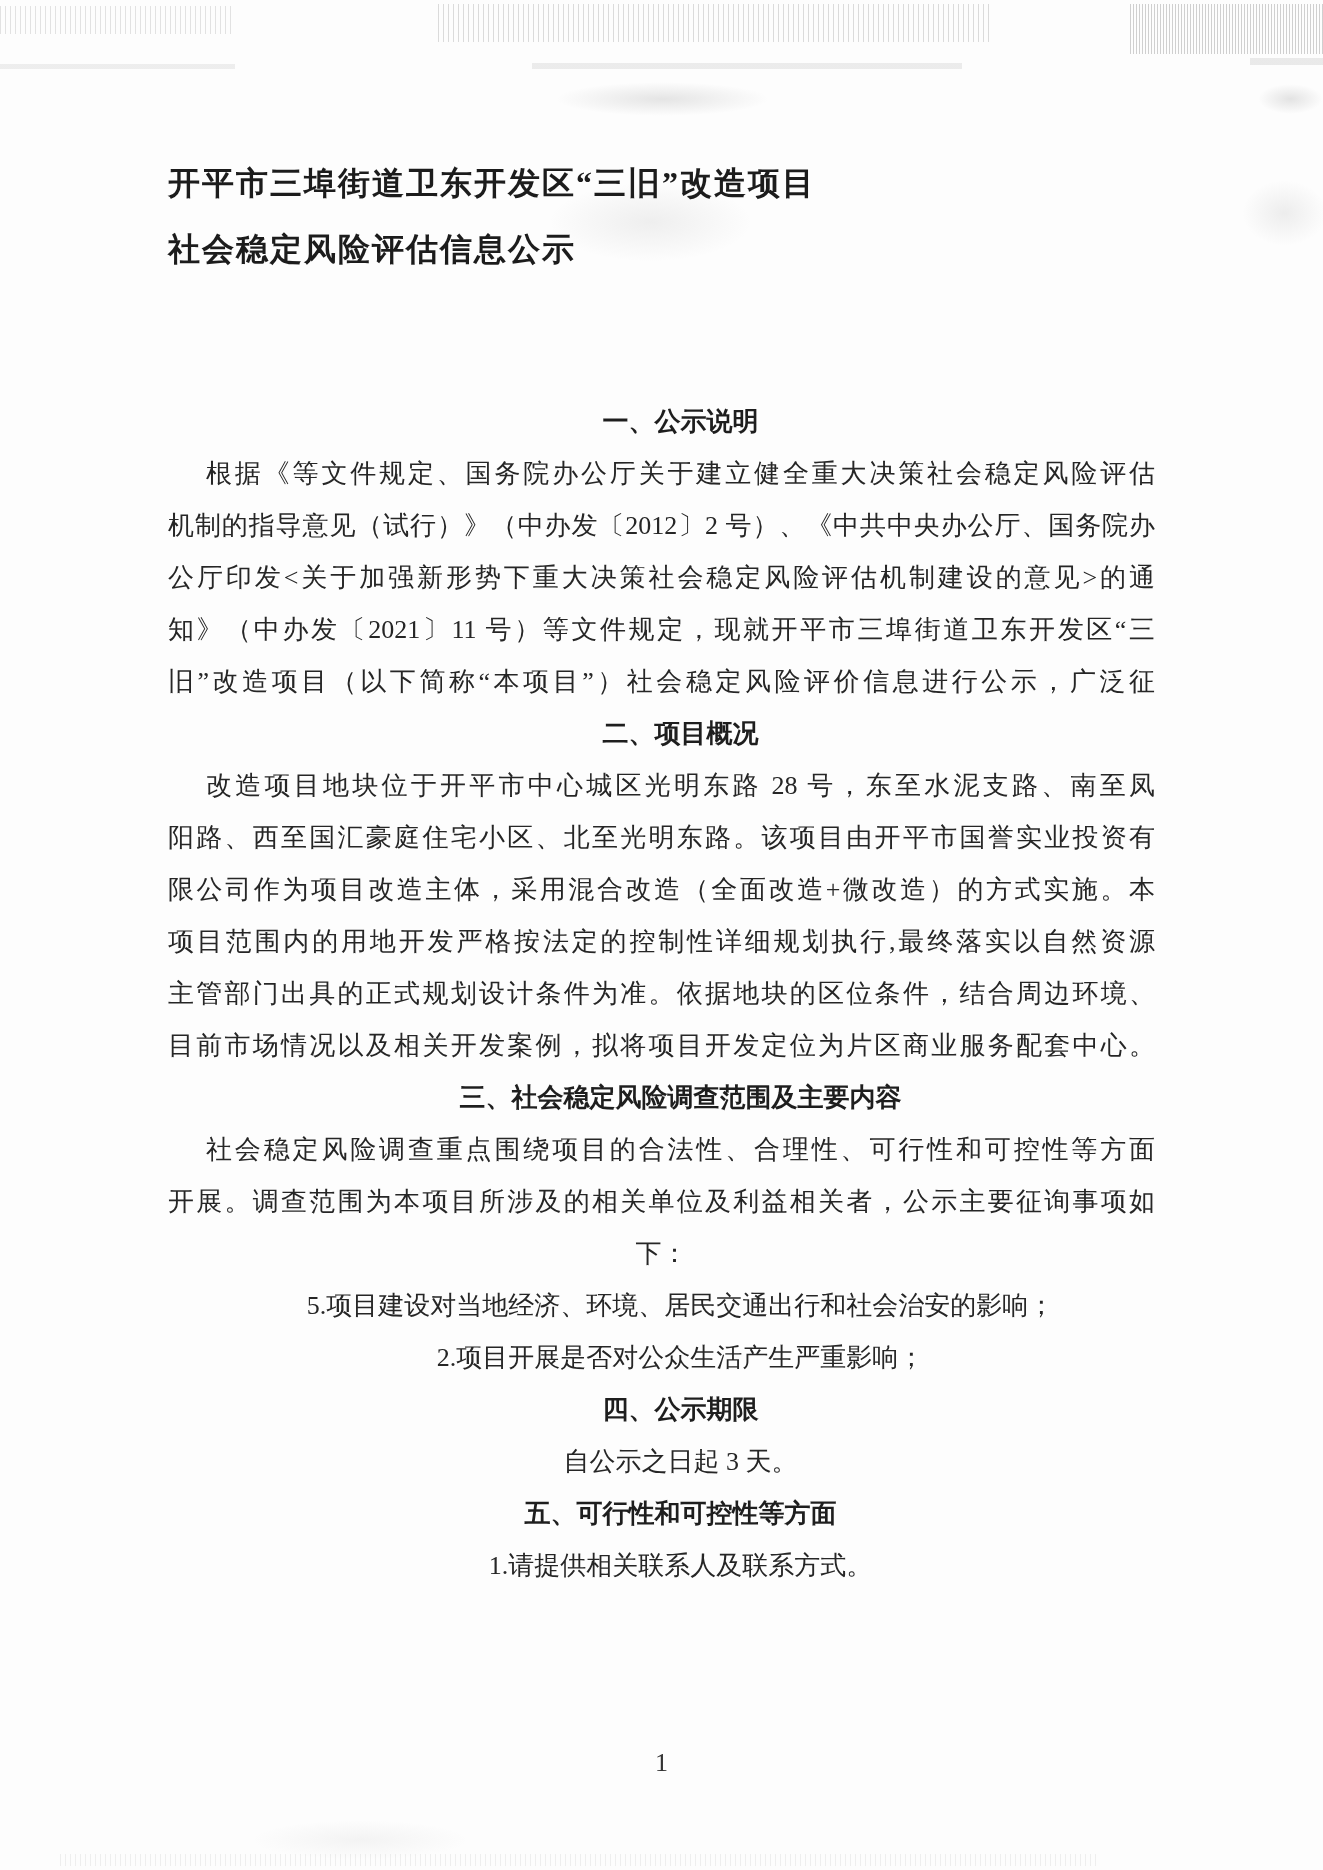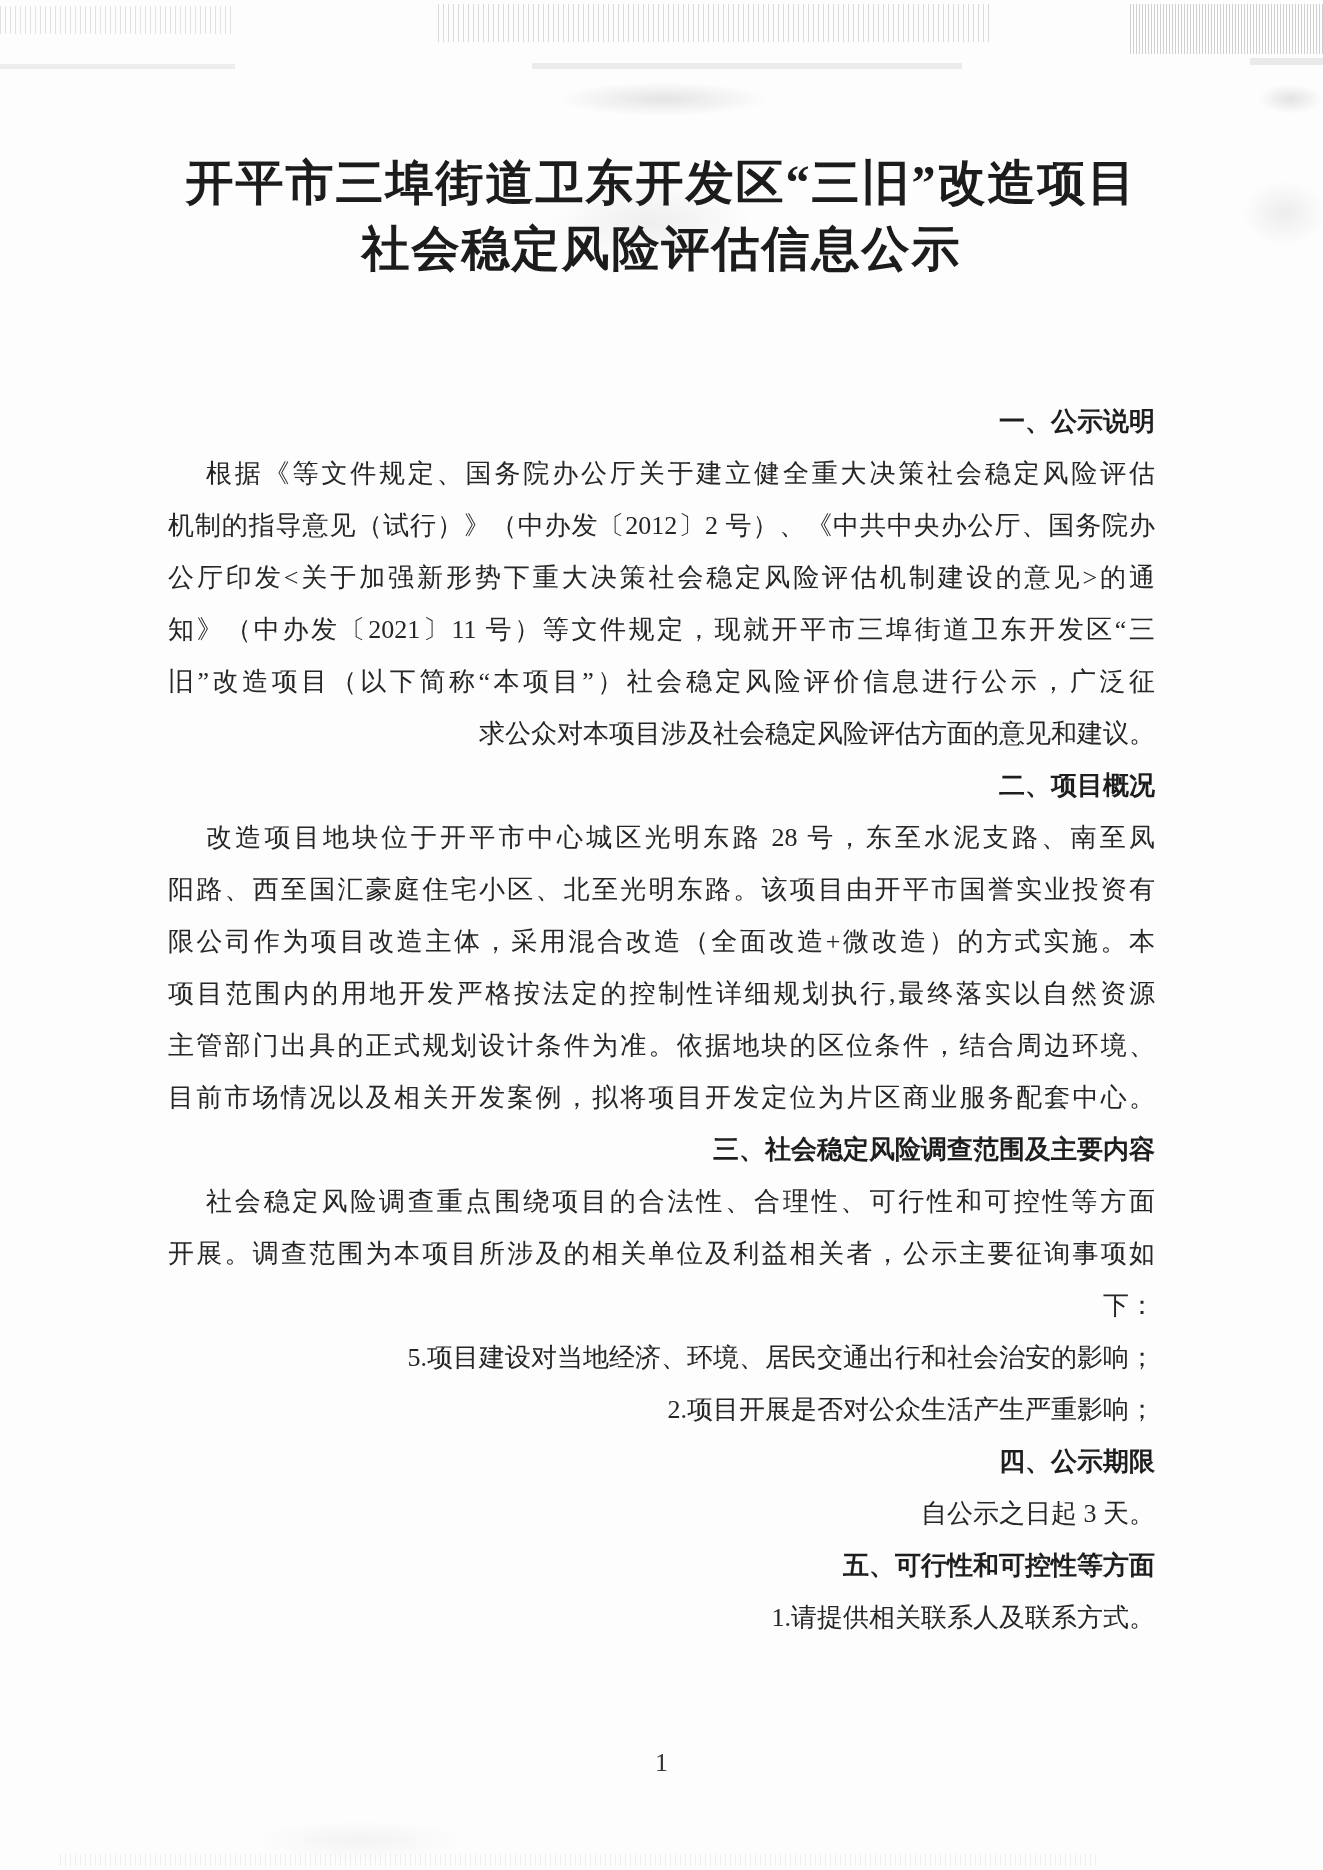--- a/index.html
+++ b/index.html
@@ -8,29 +8,29 @@
     width:1323px;height:1870px;
     margin:0 auto;
     background:var(--paper,#fdfdfd);
     font-family:"Liberation Serif","DejaVu Serif",serif;
     color:var(--ink,#262626);
     overflow:hidden;
   }
   
   .title-block{
     position:absolute;left:168px;top:150px;width:987px;
-    text-align:center;font-weight:bold;font-size:48px;line-height:66px;
+    font-weight:bold;font-size:32px;line-height:66px;
     color:#1c1c1c;letter-spacing:2px;white-space:nowrap;
   }
   
   .content{
     position:absolute;left:168px;top:396px;width:987px;
     font-size:26px;line-height:52px;
   }
-  .ln{height:52px;overflow:hidden;text-align:right;white-space:nowrap;}
+  .ln{height:52px;overflow:hidden;text-align:center;white-space:nowrap;}
   .ln.j{
     white-space:normal;text-align:justify;text-align-last:justify;
     text-justify:inter-character;
   }
   .ln.ind{text-indent:38px;}
   .ln.h{font-weight:bold;color:#1e1e1e;}
   
   .pageno{
     position:absolute;left:0;top:1748px;width:1323px;
     text-align:center;font-size:26px;color:#333;
@@ -65,21 +65,20 @@
     <div>社会稳定风险评估信息公示</div>
   </div>
 
   <div class="content" id="body-lines">
       <div class="ln h ind">一、公示说明</div>
       <div class="ln j ind">根据《等文件规定、国务院办公厅关于建立健全重大决策社会稳定风险评估</div>
       <div class="ln j">机制的指导意见（试行）》（中办发〔2012〕2 号）、《中共中央办公厅、国务院办</div>
       <div class="ln j">公厅印发&lt;关于加强新形势下重大决策社会稳定风险评估机制建设的意见&gt;的通</div>
       <div class="ln j">知》（中办发〔2021〕11 号）等文件规定，现就开平市三埠街道卫东开发区“三</div>
       <div class="ln j">旧”改造项目（以下简称“本项目”）社会稳定风险评价信息进行公示，广泛征</div>
-      <div class="ln">求公众对本项目涉及社会稳定风险评估方面的意见和建议。</div>
       <div class="ln h ind">二、项目概况</div>
       <div class="ln j ind">改造项目地块位于开平市中心城区光明东路 28 号，东至水泥支路、南至凤</div>
       <div class="ln j">阳路、西至国汇豪庭住宅小区、北至光明东路。该项目由开平市国誉实业投资有</div>
       <div class="ln j">限公司作为项目改造主体，采用混合改造（全面改造+微改造）的方式实施。本</div>
       <div class="ln j">项目范围内的用地开发严格按法定的控制性详细规划执行,最终落实以自然资源</div>
       <div class="ln j">主管部门出具的正式规划设计条件为准。依据地块的区位条件，结合周边环境、</div>
       <div class="ln j">目前市场情况以及相关开发案例，拟将项目开发定位为片区商业服务配套中心。</div>
       <div class="ln h ind">三、社会稳定风险调查范围及主要内容</div>
       <div class="ln j ind">社会稳定风险调查重点围绕项目的合法性、合理性、可行性和可控性等方面</div>
       <div class="ln j">开展。调查范围为本项目所涉及的相关单位及利益相关者，公示主要征询事项如</div>

